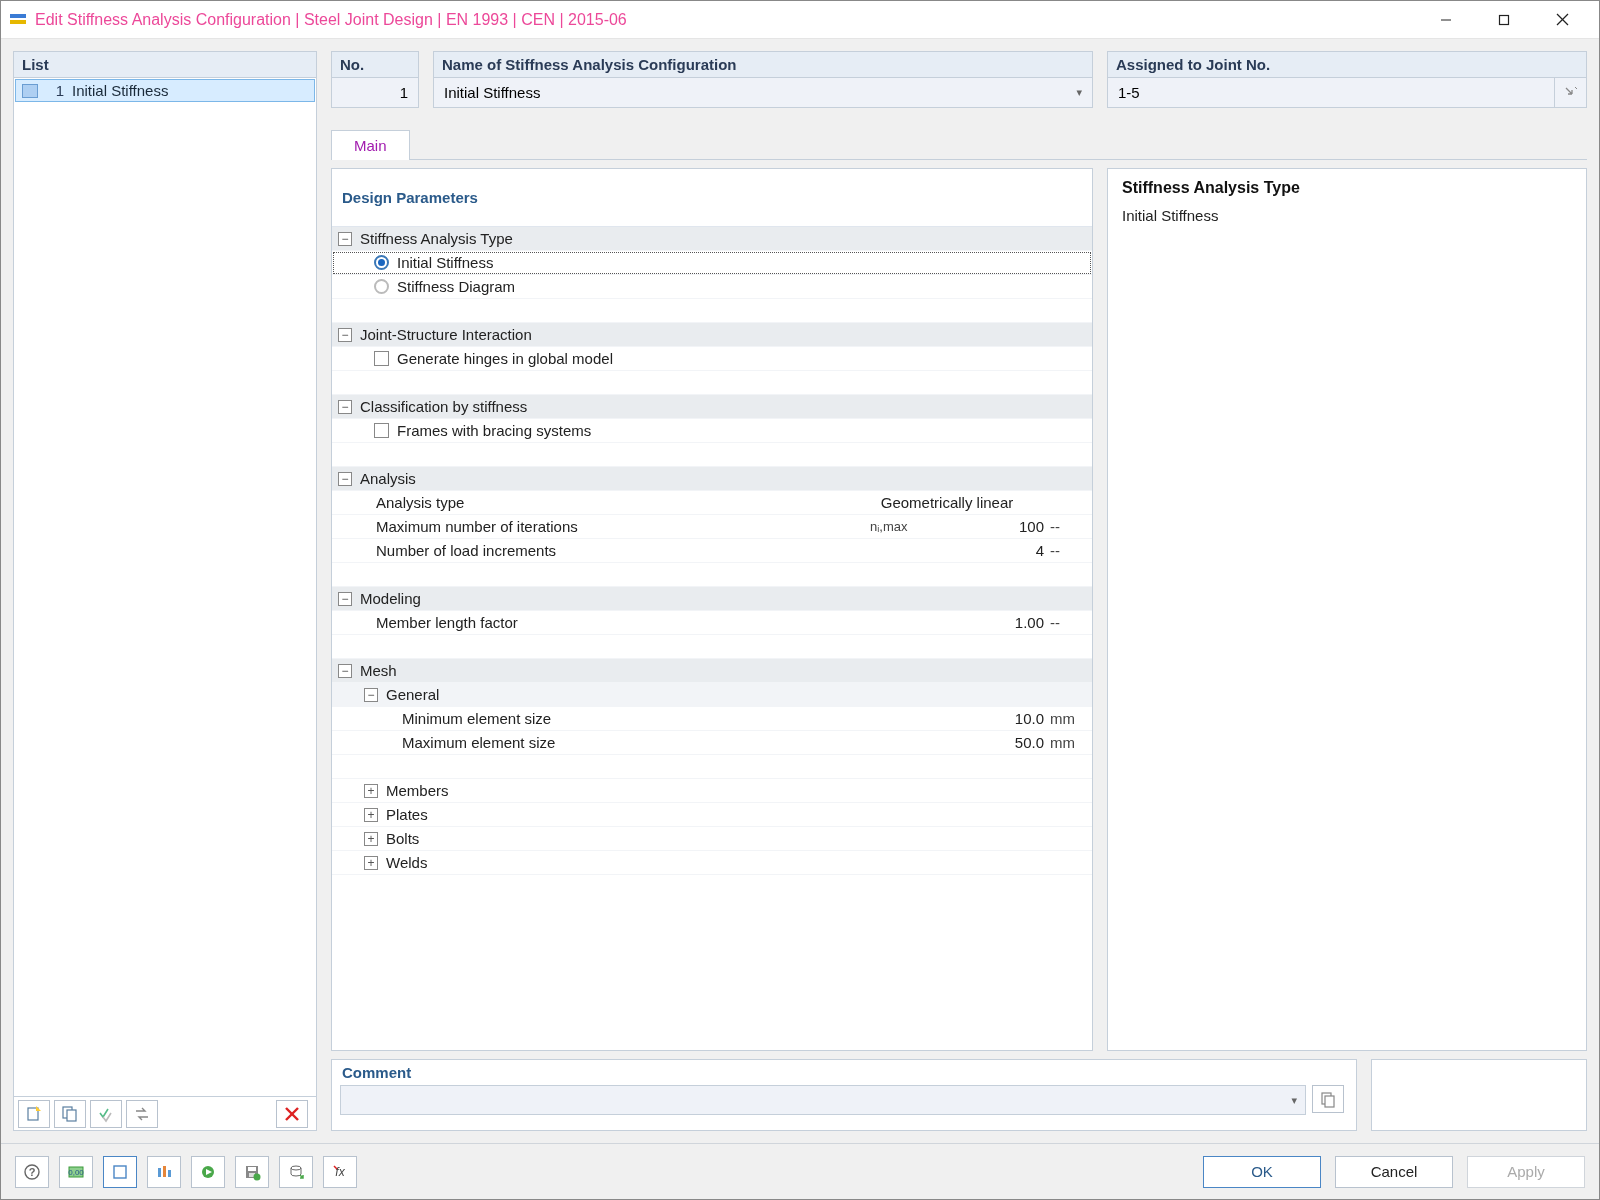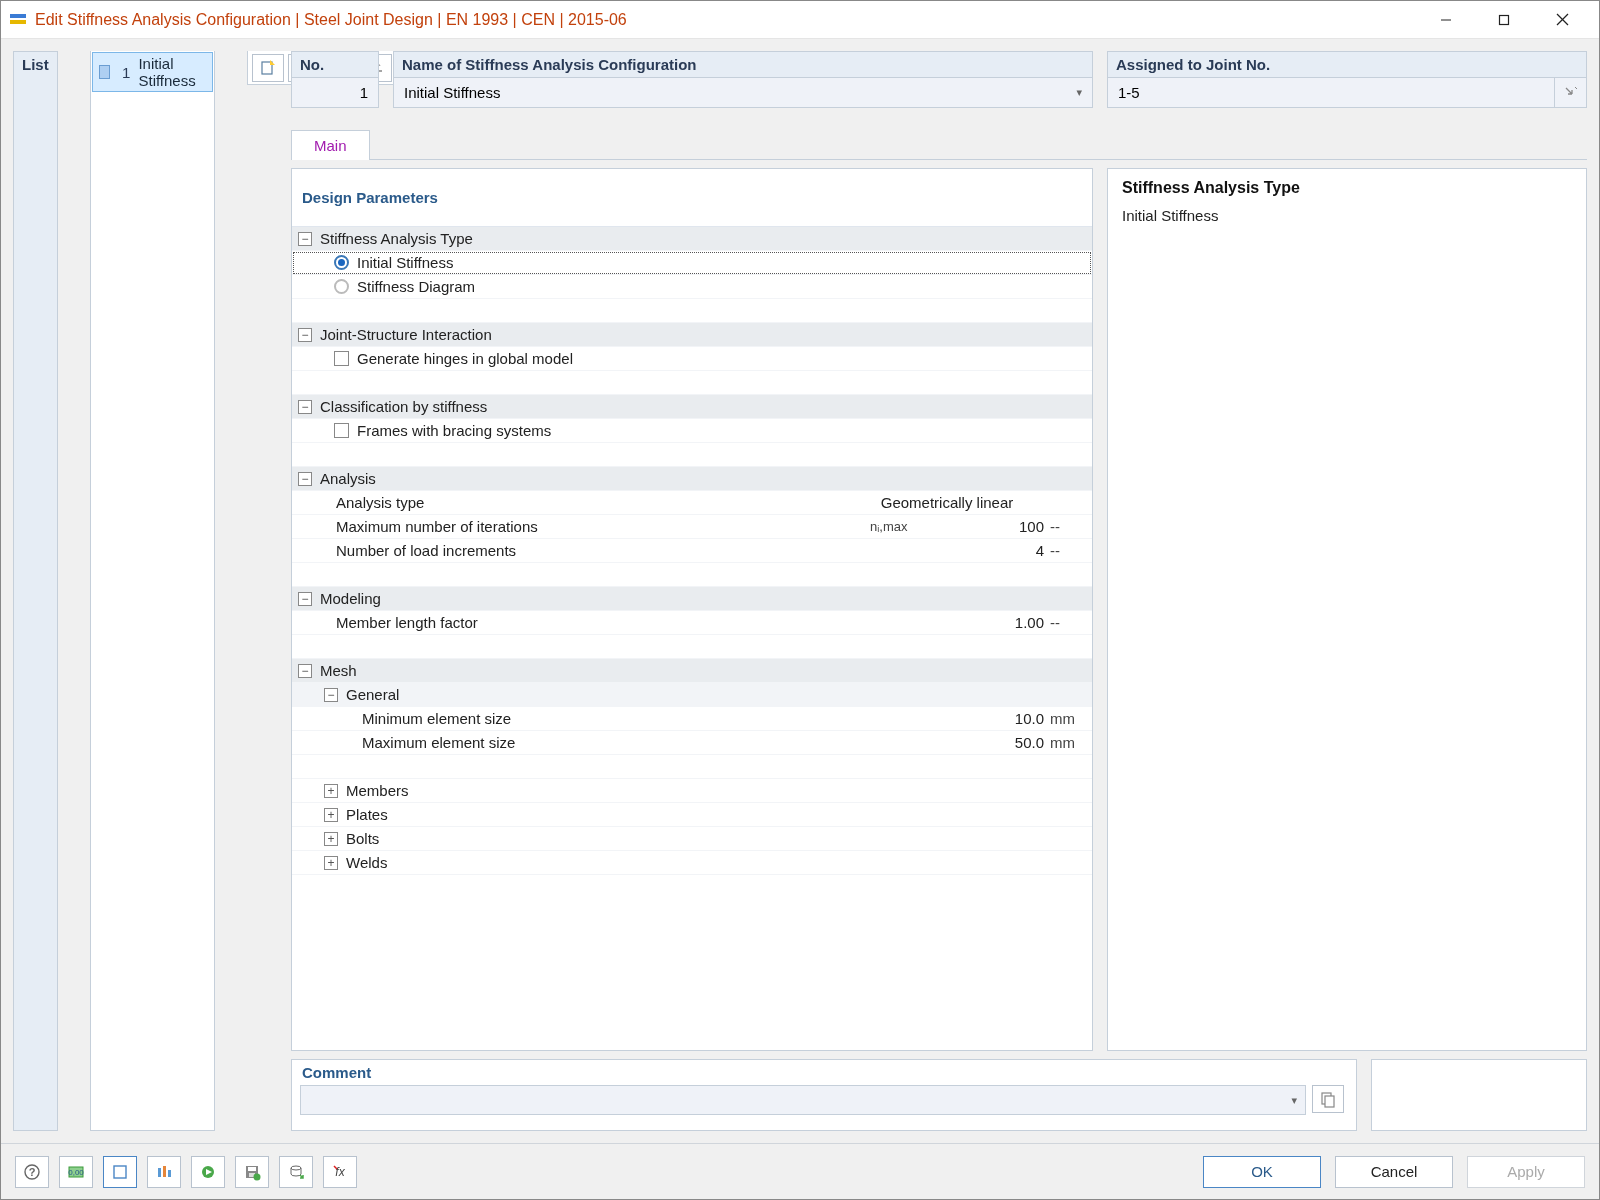--- a/index.html
+++ b/index.html
@@ -2,28 +2,28 @@
 <html><head>
 <meta charset="utf-8">
 <style>
 * { box-sizing: border-box; margin: 0; padding: 0; font-family: "Segoe UI", Arial, sans-serif; }
 body { background: #f0f0f0; width: 1600px; height: 1200px; overflow: hidden; font-size: 15px; }
 
 .window { width: 1600px; height: 1200px; background: #fff; border: 1px solid #888; display: flex; flex-direction: column; }
 
 .titlebar { height: 38px; display: flex; align-items: center; padding: 0 8px; background: #fff; border-bottom: 1px solid #e5e5e5; }
 .titlebar .app-icon { width: 18px; height: 18px; margin-right: 8px; }
-.titlebar .title-text { flex: 1; color: #c2410c; font-size: 16px; }
+.titlebar .title-text { flex: 1; color: #ec4899; font-size: 16px; }
 .window-controls { display: flex; }
 .window-controls div { width: 58px; height: 38px; display: flex; align-items: center; justify-content: center; font-size: 14px; cursor: pointer; }
 
 .content { flex: 1; background: #f0f0f0; padding: 12px; display: flex; gap: 14px; overflow: hidden; }
 
 
-.sidebar { width: 264px; display: flex; flex-direction: row; gap: 32px; }
+.sidebar { width: 304px; display: flex; flex-direction: column; }
 .sidebar-header { background: #e6edf5; border: 1px solid #c5cfda; padding: 4px 8px; color: #2a3b56; font-weight: 600; }
 .sidebar-list { flex: 1; background: #fff; border: 1px solid #c5cfda; border-top: none; }
 .sidebar-item { display: flex; align-items: center; padding: 2px 6px; background: #d7ecff; border: 1px solid #7cb7e8; margin: 1px; }
 .sidebar-item .item-icon { width: 16px; height: 14px; background: #aecff2; border: 1px solid #6a9dd2; margin-right: 6px; }
 .sidebar-item .item-num { width: 20px; text-align: right; margin-right: 8px; color: #2a3b56; }
 .sidebar-item .item-label { color: #1a2a3a; }
 .sidebar-toolbar { height: 34px; display: flex; align-items: center; border: 1px solid #c5cfda; border-top: none; background: #fff; padding: 0 4px; }
 .tb-btn { width: 32px; height: 28px; border: 1px solid #b8c2ce; background: #fff; margin-right: 4px; display: flex; align-items: center; justify-content: center; cursor: pointer; }
 .tb-btn svg { width: 18px; height: 18px; }
 .sidebar-toolbar .spacer { flex: 1; }

